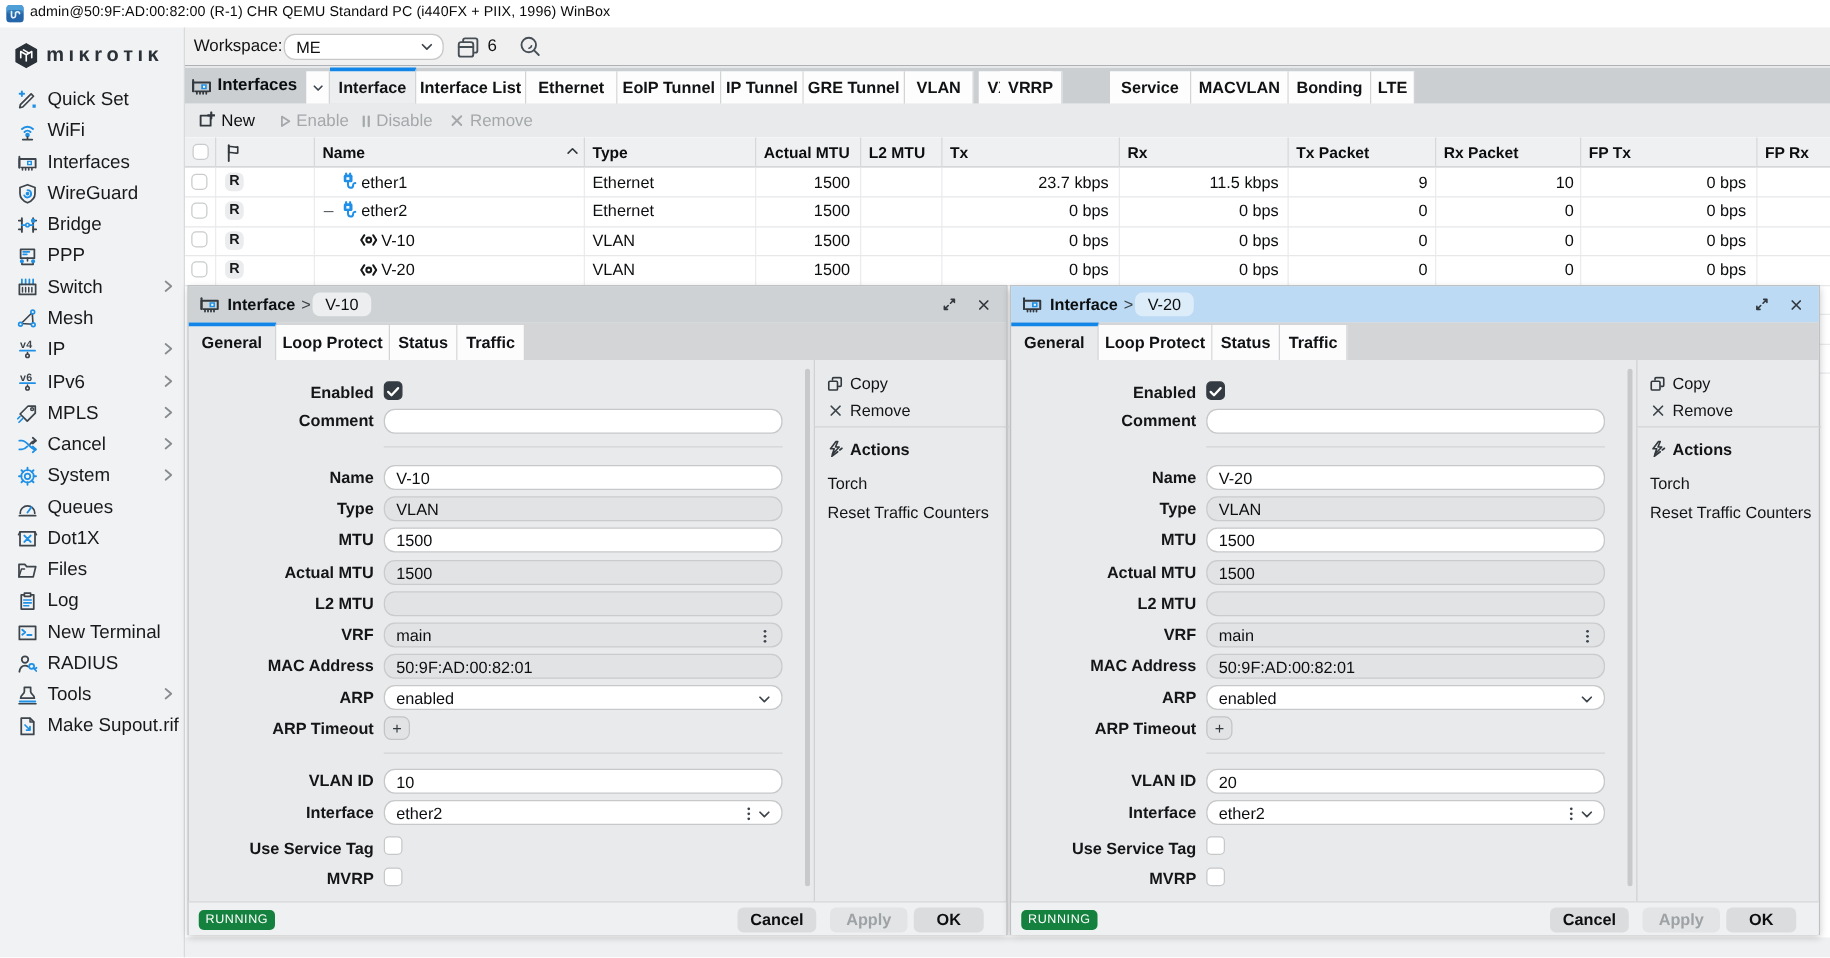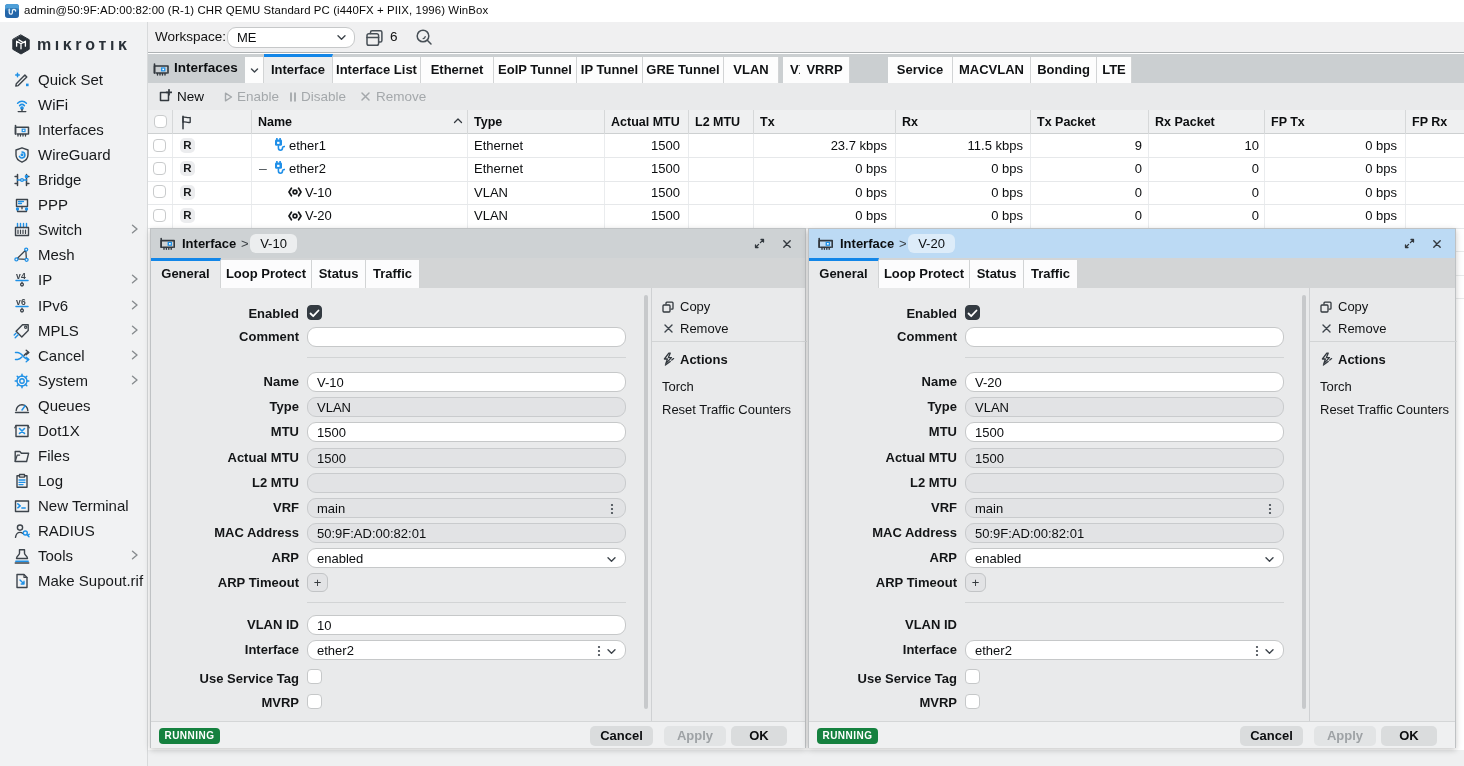--- a/index.html
+++ b/index.html
@@ -47,21 +47,21 @@
 .dfoot{position:absolute;left:0;top:492px;width:100%;height:27px;background:#eff0f1;border-top:1px solid #d4d6d7}
 .flabel{position:absolute;width:148px;text-align:right;font-size:13px;font-weight:bold;color:#131517;line-height:19px}
 .inp{position:absolute;height:20px;border-radius:9px;font-size:13px;color:#0c0e10;line-height:19px;padding-left:9px;
      background:#fff;border:1px solid #c6c8c9}
 .inp.dis{background:#e2e3e5;border:1px solid #c9cbcd}
 .fsep{position:absolute;height:1px;background:#d2d4d5}
 .dbtn{position:absolute;top:4px;height:20px;background:#dadcdd;border-radius:5px;font-size:13px;
       font-weight:bold;color:#0c0e10;text-align:center;line-height:20px}
 .dbtn.dis{color:#9ea2a5;background:#e2e4e5}
 .running{position:absolute;left:8px;top:6px;width:61px;height:16px;background:#15813f;border-radius:4px;
-         color:#fff;font-size:10px;font-weight:bold;text-align:center;line-height:16px;letter-spacing:.5px}
+         color:#fff;font-size:10px;font-weight:normal;text-align:center;line-height:16px;letter-spacing:.5px}
 .acttxt{position:absolute;font-size:13px;color:#121416;line-height:16px}
 .pill{position:absolute;top:5px;height:19px;border-radius:6px;font-size:13px;color:#0c0e10;
       text-align:center;line-height:19px}
 .chk{position:absolute;width:15px;height:15px;border:1px solid #c6c8c9;border-radius:4px;background:#fff}
 .chk.on{background:#343b42;border-color:#343b42}
 </style></head><body>
 <div id="titlebar" class="ab">
 <div class="ab" style="left:5px;top:4px">
       <svg style="" width="14" height="14" viewBox="0 0 14 14" fill="none">
         <rect x="0" y="0" width="14" height="14" rx="3.2" fill="#2d6fb5"></rect>
@@ -735,20 +735,21 @@
     <div class="flabel" style="left:0;top:319.4px">ARP</div>
     <div class="inp" style="left:156px;top:319.4px;width:319px">enabled<div class="ab" style="right:8px;top:5px">
         <svg style="" width="11" height="11" viewBox="0 0 11 11" fill="none">
           <path d="M2 3.8 5.5 7.3 9 3.8" stroke="#3d444b" stroke-width="1.4" fill="none" stroke-linecap="round" stroke-linejoin="round"></path>
         </svg>
       </div></div>
     <div class="flabel" style="left:0;top:343.6px">ARP Timeout</div>
     <div class="ab" style="left:156px;top:343.6px;width:21px;height:19px;background:#e2e3e5;border:1px solid #c2c4c6;border-radius:6px;text-align:center;line-height:17px;font-size:13px;color:#34393d">+</div>
     <div class="fsep" style="left:156px;top:373px;width:319px"></div>
     <div class="flabel" style="left:0;top:386px">VLAN ID</div>
+    <div class="inp" style="left:156px;top:386px;width:319px">20</div>
     <div class="flabel" style="left:0;top:411.2px">Interface</div>
     <div class="inp" style="left:156px;top:411.2px;width:319px">ether2<div class="ab" style="right:24px;top:4px">
         <svg style="" width="4" height="12" viewBox="0 0 4 12" fill="none">
           <circle cx="2" cy="2" r="1.1" stroke="#3d444b" stroke-width="0" fill="#3d444b"></circle>
           <circle cx="2" cy="6" r="1.1" stroke="#3d444b" stroke-width="0" fill="#3d444b"></circle>
           <circle cx="2" cy="10" r="1.1" stroke="#3d444b" stroke-width="0" fill="#3d444b"></circle>
         </svg>
       </div><div class="ab" style="right:8px;top:5px">
         <svg style="" width="11" height="11" viewBox="0 0 11 11" fill="none">
           <path d="M2 3.8 5.5 7.3 9 3.8" stroke="#3d444b" stroke-width="1.4" fill="none" stroke-linecap="round" stroke-linejoin="round"></path>

